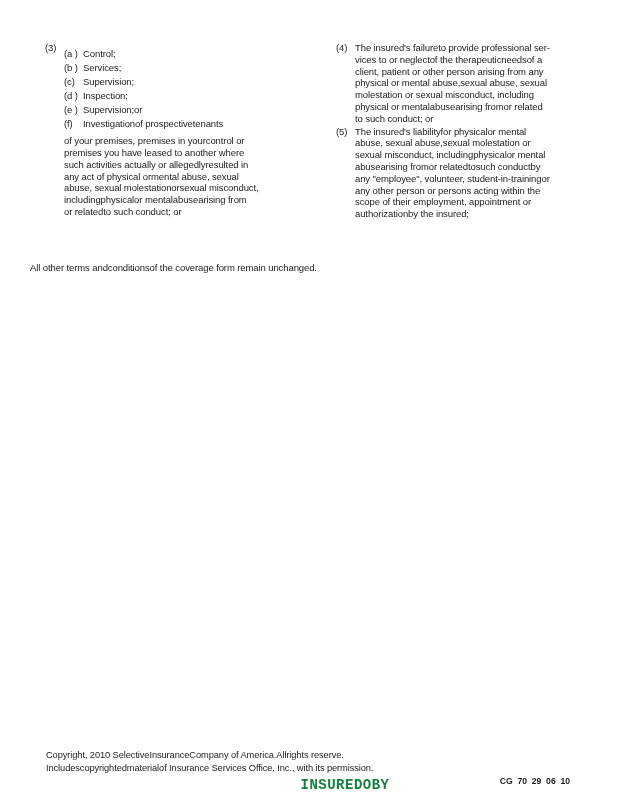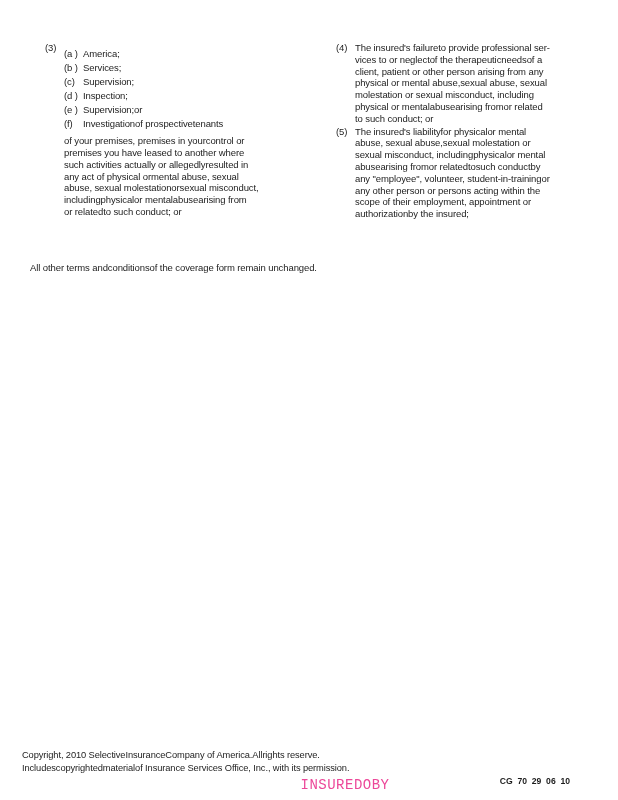--- a/index.html
+++ b/index.html
@@ -33,21 +33,21 @@
   .closing {
     position: absolute;
     left: 30px;
     top: 262px;
     font-size: 9.5px;
     letter-spacing: -0.1px;
     text-align: center;
   }
   .footer-left {
     position: absolute;
-    left: 22px;
+    left: 46px;
     top: 749px;
     font-size: 9.3px;
     line-height: 13.2px;
     letter-spacing: -0.1px;
   }
   .footer-right {
     position: absolute;
     right: 48px;
     top: 748px;
     font-size: 8.6px;
@@ -55,40 +55,40 @@
     line-height: 13.4px;
     text-align: right;
     white-space: pre;
   }
   .stamp {
     position: absolute;
     left: 345px;
     top: 777px;
     transform: translateX(-50%);
     font-family: "Liberation Mono", monospace;
-    font-weight: normal;
+    font-weight: bold;
     font-size: 14px;
     letter-spacing: 0.5px;
-    color: #ec4899;
+    color: #15803d;
     white-space: nowrap;
   }
 </style>
 </head>
 <body>
 
 <div class="page">
 
   <div class="col col-left">
     <div class="clause">
       <span class="clause-num">(3)</span>
       <div class="clause-body">
         <div class="sublist">
           <div class="subitem">
             <span class="sub-label">(a )</span>
-            <span>America;</span>
+            <span>Control;</span>
           </div>
           <div class="subitem">
             <span class="sub-label">(b )</span>
             <span>Services;</span>
           </div>
           <div class="subitem">
             <span class="sub-label">(c)</span>
             <span>Supervision;</span>
           </div>
           <div class="subitem">

